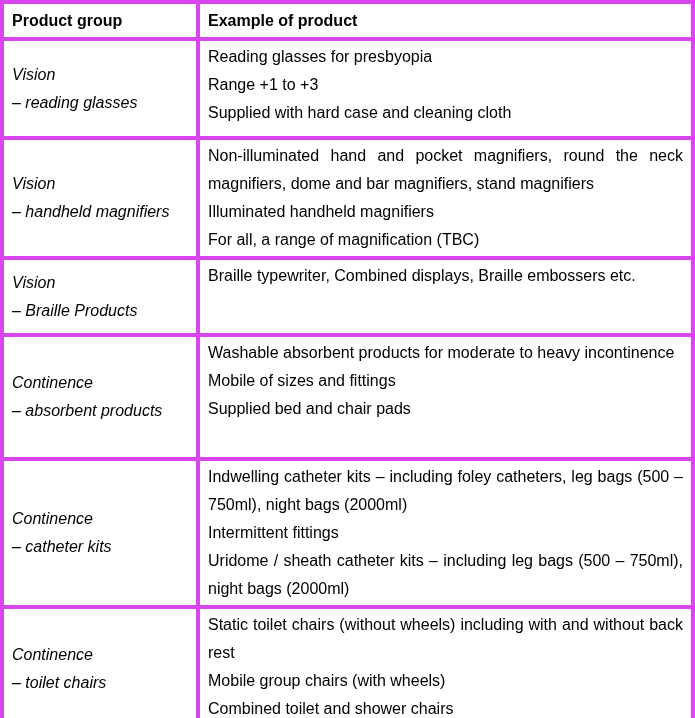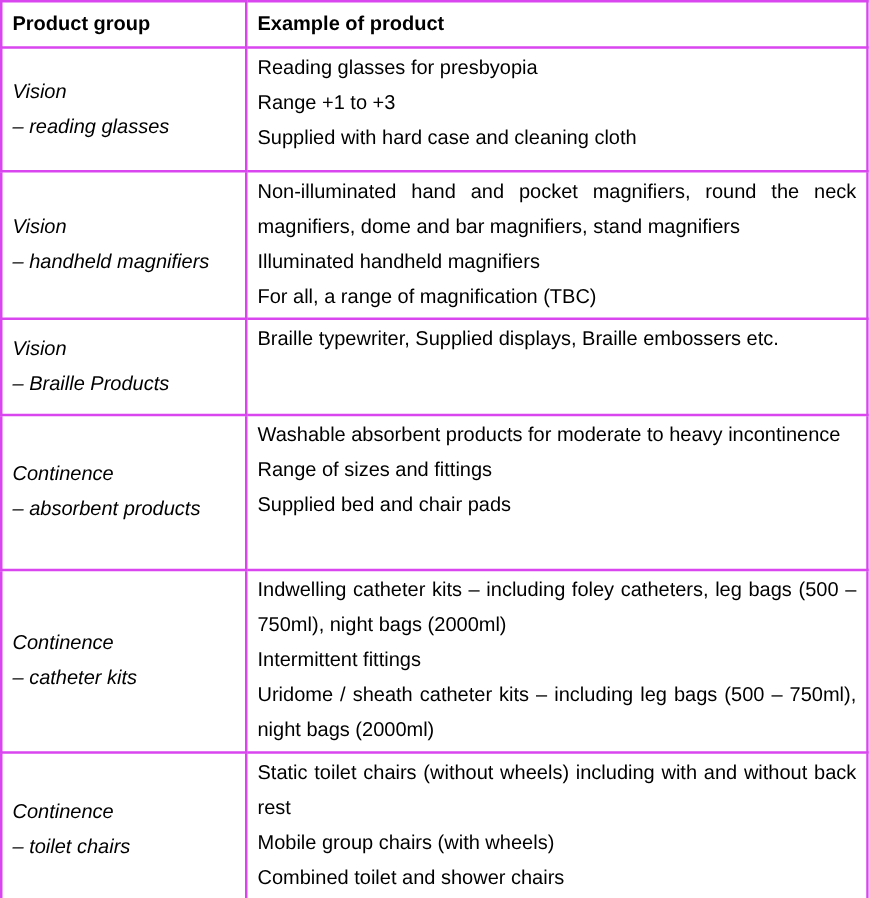--- a/index.html
+++ b/index.html
@@ -15,21 +15,21 @@
     background: #ffffff;
   }
   table.product-table {
     width: 695px;
     border-collapse: collapse;
     table-layout: fixed;
     border: 2px solid #000000;
   }
   table.product-table th,
   table.product-table td {
-    border: 2px solid #d946ef;
+    border: 4px solid #d946ef;
     padding: 2px 8px;
     font-size: 16px;
     overflow: hidden;
   }
   
   tr.hdr { height: 37px; }
   th.col-head {
     text-align: left;
     vertical-align: middle;
     font-weight: 700;
@@ -100,31 +100,31 @@
           <p>Illuminated handheld magnifiers</p>
           <p>For all, a range of magnification (TBC)</p>
         </td>
       </tr>
       <tr class="r3">
         <td class="group-cell">
           <p>Vision</p>
           <p>– Braille Products</p>
         </td>
         <td class="example-cell">
-          <p>Braille typewriter, Supplied displays, Braille embossers etc.</p>
+          <p>Braille typewriter, Combined displays, Braille embossers etc.</p>
         </td>
       </tr>
       <tr class="r4">
         <td class="group-cell">
           <p>Continence</p>
           <p>– absorbent products</p>
         </td>
         <td class="example-cell">
           <p>Washable absorbent products for moderate to heavy incontinence</p>
-          <p>Range of sizes and fittings</p>
+          <p>Mobile of sizes and fittings</p>
           <p>Supplied bed and chair pads</p>
         </td>
       </tr>
       <tr class="r5">
         <td class="group-cell">
           <p>Continence</p>
           <p>– catheter kits</p>
         </td>
         <td class="example-cell">
           <p>Indwelling catheter kits – including foley catheters, leg bags (500 – 750ml), night bags (2000ml)</p>

